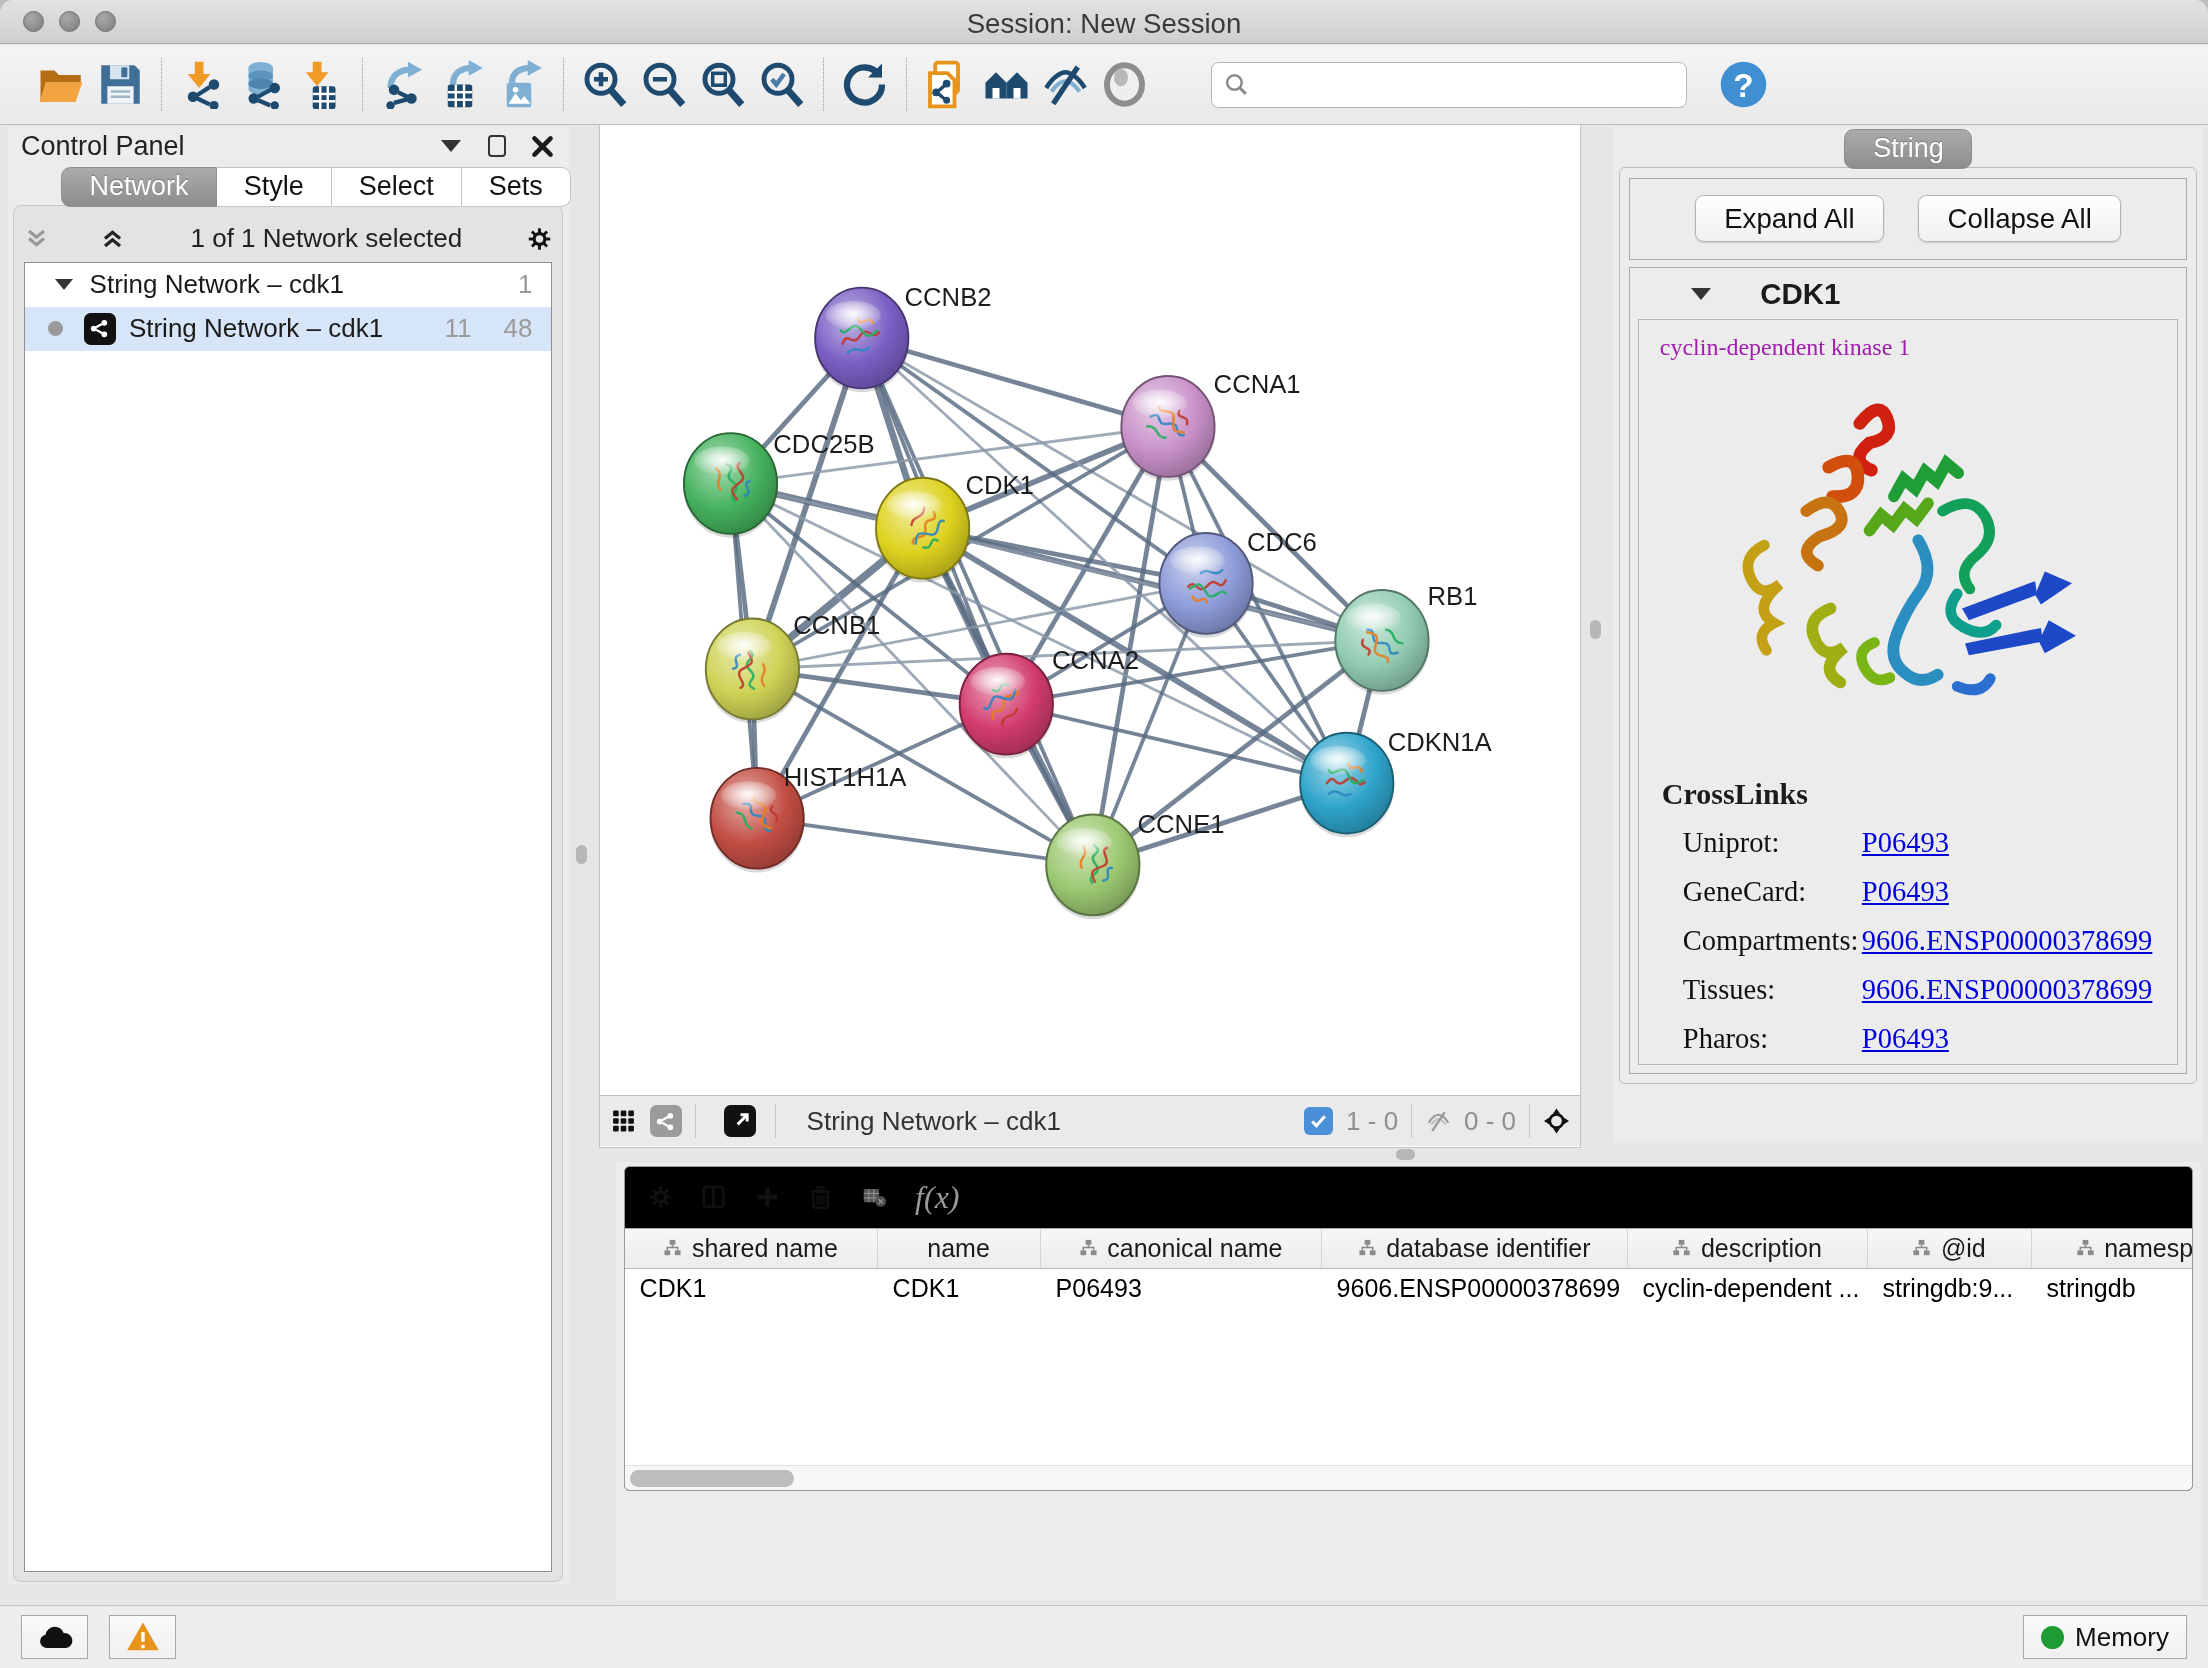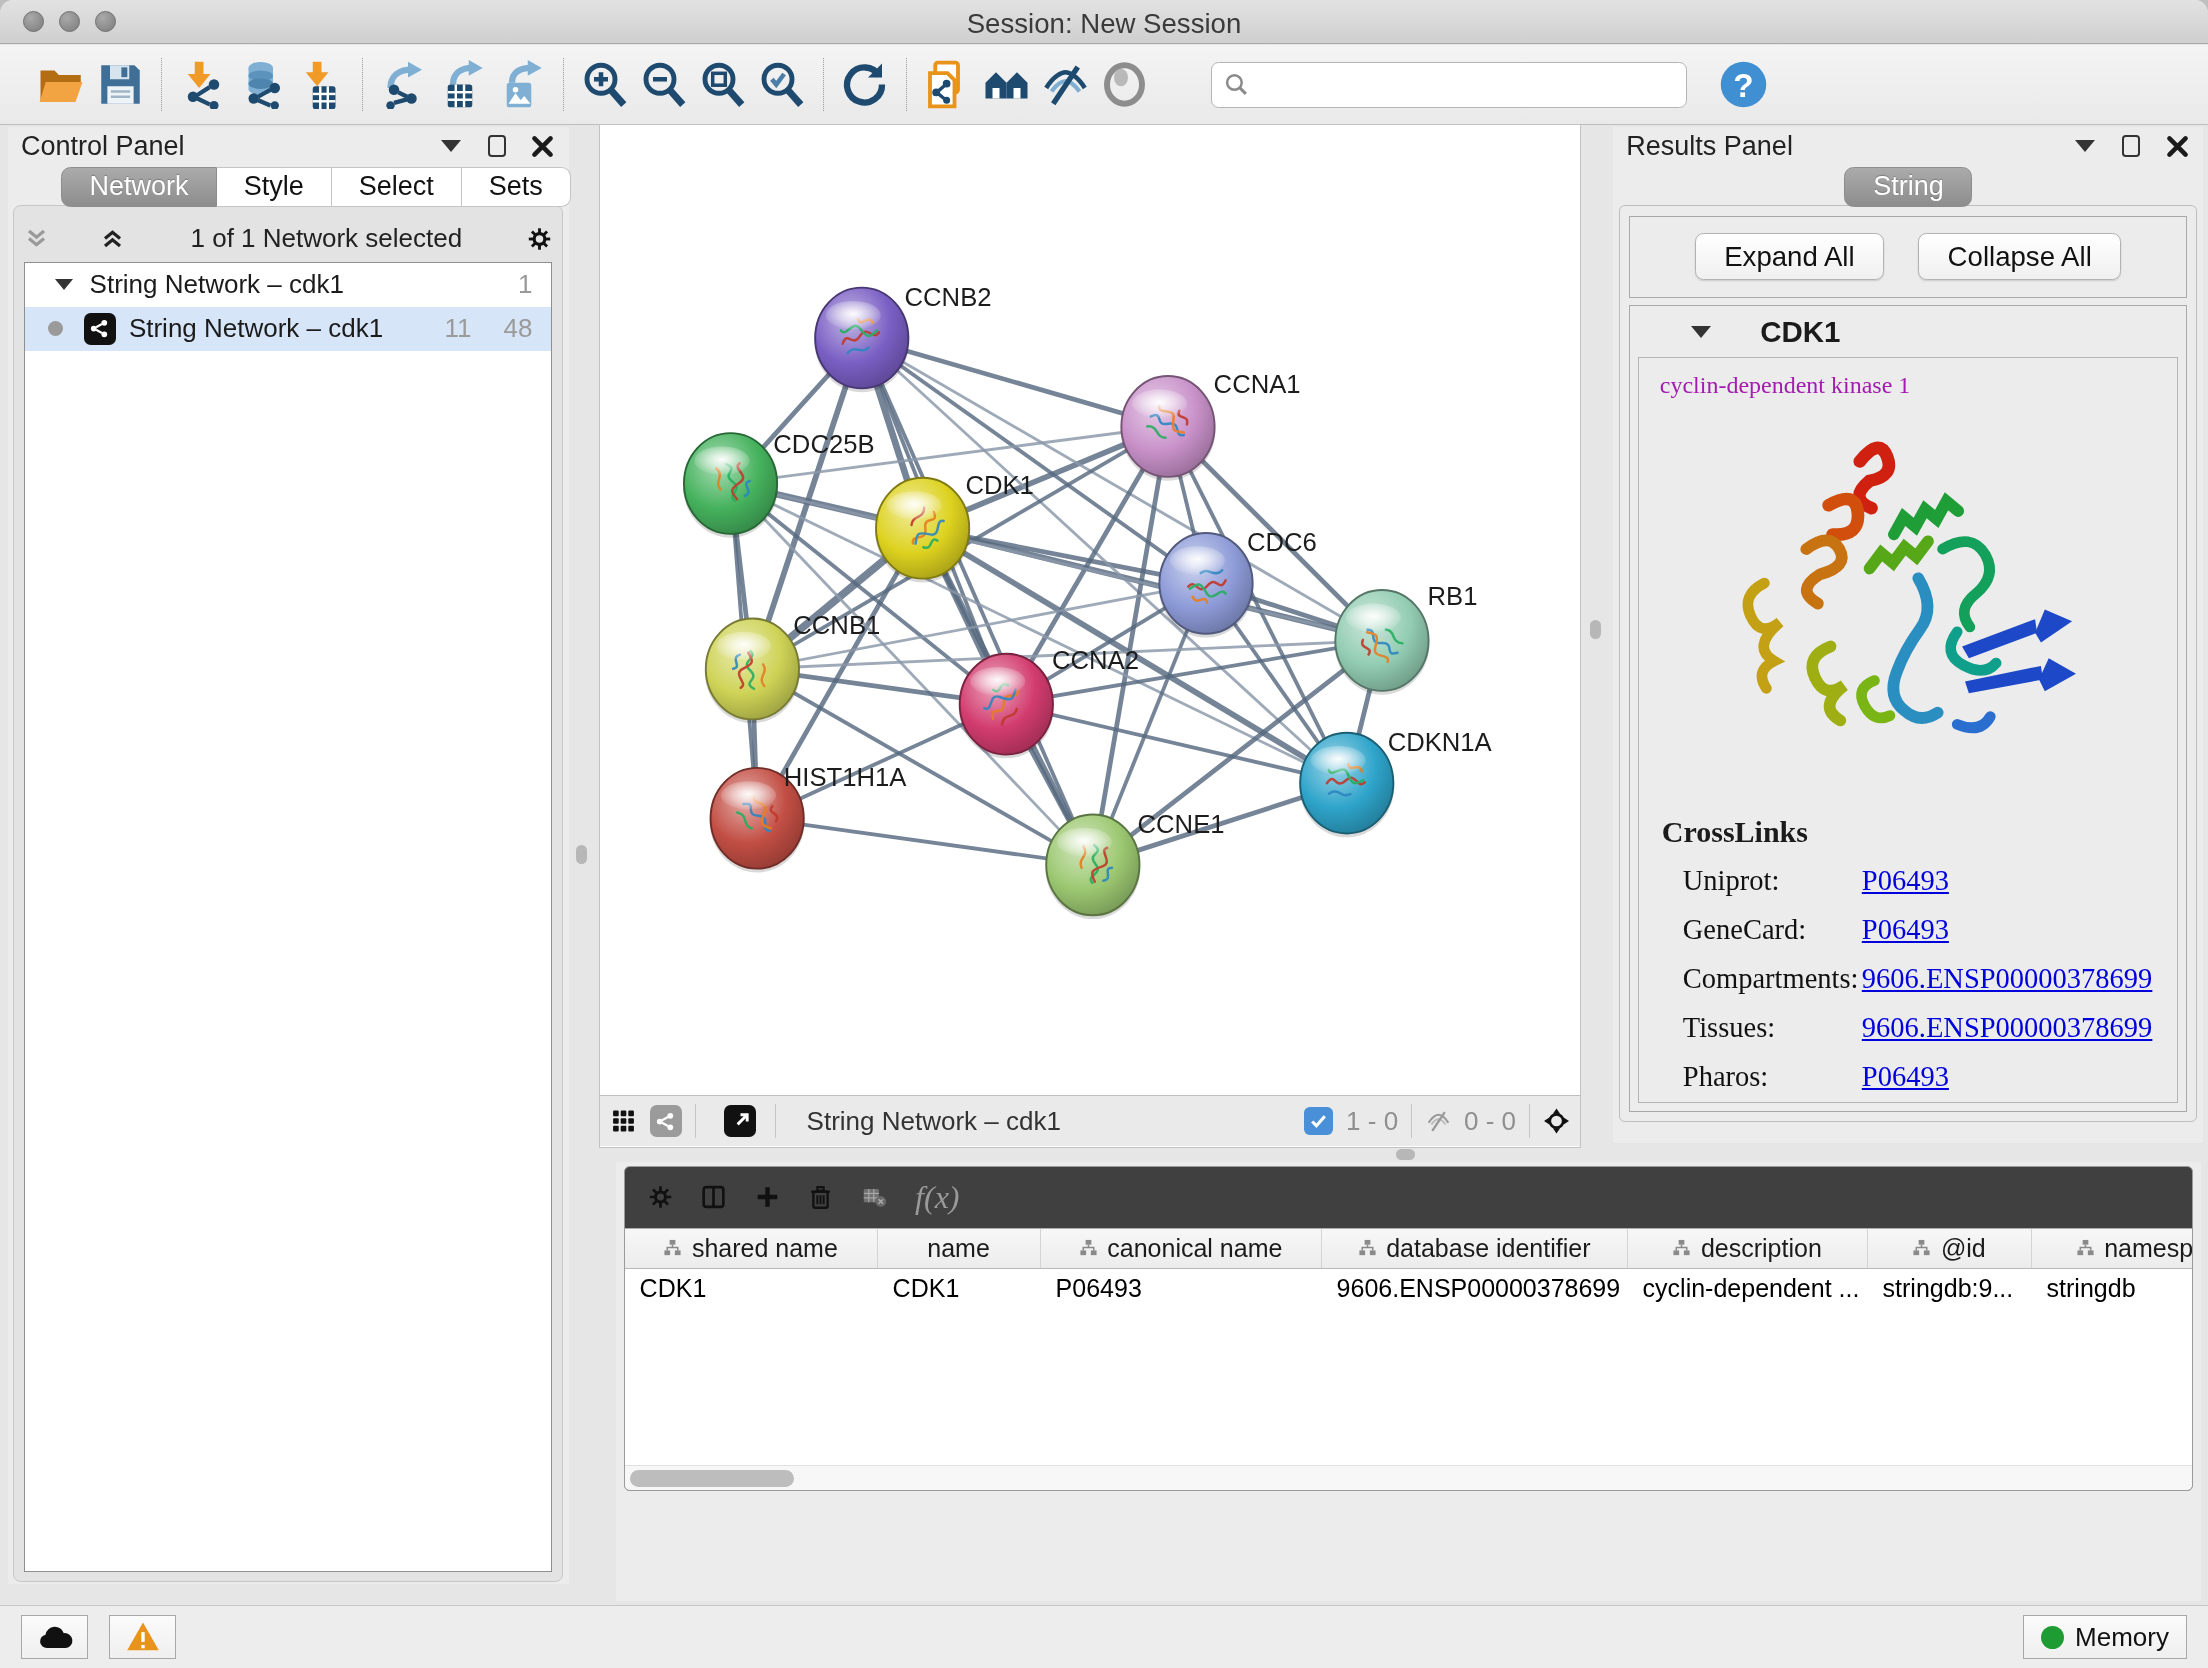--- a/index.html
+++ b/index.html
@@ -72,21 +72,21 @@
   .rp-inner{border:1px solid #b5b5b5;margin:0 7.6px 7.6px 7.6px;flex:1;background:#ececec;
     font-family:"Liberation Serif","DejaVu Serif",serif;overflow:hidden;}
   .rp-desc{font-size:24px;padding:13.3px 0 0 21px;color:#a21caf;}
   .crosslinks{padding:3.8px 0 0 23px;}
   .crosslinks h3{font-size:30px;margin:0 0 7.6px 0;}
   .cl-row{display:flex;font-size:28.5px;height:49px;align-items:center;}
   .cl-row .lbl{width:200px;padding-left:21px;color:#111;}
   .cl-row a{color:#0000dd;text-decoration:underline;}
   
   #table-panel{left:616px;top:1162px;width:1585px;height:439px;}
-  .tp-box{margin:3.8px 7.6px 0 7.6px;height:325px;background:#404040;border:1px solid #9a9a9a;border-radius:5.7px;
+  .tp-box{margin:3.8px 7.6px 0 7.6px;height:325px;background:#000000;border:1px solid #9a9a9a;border-radius:5.7px;
     display:flex;flex-direction:column;overflow:hidden;}
   .tp-toolbar{height:61px;display:flex;align-items:center;gap:28.5px;padding:0 23px;}
   .tp-toolbar svg{width:38px;height:38px;}
   .fx{font-family:"Liberation Serif","DejaVu Serif",serif;font-style:italic;font-size:32px;color:#9a9a9a;}
   .tp-table{flex:1;background:#fff;border-top:1px solid #adadad;overflow:hidden;position:relative;}
   .thead{display:flex;height:40px;background:linear-gradient(#f7f7f7,#ececec);border-bottom:1px solid #b9b9b9;}
   .th{display:flex;align-items:center;justify-content:center;gap:9.5px;font-size:25px;color:#1b1b1b;
     border-right:1px solid #d4d4d4;flex:0 0 auto;overflow:hidden;white-space:nowrap;}
   .trow{display:flex;height:40px;}
   .td{font-size:25px;display:flex;align-items:center;padding-left:15px;flex:0 0 auto;overflow:hidden;white-space:nowrap;color:#000;}
@@ -679,36 +679,20 @@
         </span>
       </span>
     </div>
   </div>
 
   <div class="splitter-dot" style="left:576px;top:845px;width:11.4px;height:19px"></div>
   <div class="splitter-dot" style="left:1590px;top:620px;width:11.4px;height:19px"></div>
   <div class="splitter-dot" style="left:1396px;top:1149px;width:19px;height:11.4px"></div>
 
   <div class="panel" id="results-panel">
-    <div class="panel-head">
-      <span>Results Panel</span>
-      <span class="panel-icons">
-        <span class="pi">
-            <span class="tri-down"></span>
-          </span>
-        <span class="pi">
-            <span class="float-box"></span>
-          </span>
-        <span class="pi">
-            <svg viewBox="0 0 20 20" width="23" height="23">
-              <path d="M3 3L17 17M17 3L3 17" stroke="#1b1b1b" stroke-width="4" stroke-linecap="round"></path>
-            </svg>
-          </span>
-      </span>
-    </div>
     <div class="rp-tabrow seg">
       <div class="tab active" style="border-radius:9.5px">String</div>
     </div>
     <div class="rp-container">
       <div class="rp-btnbox">
         <button class="btn">Expand All</button>
         <button class="btn">Collapse All</button>
       </div>
       <div class="rp-cdk1">
         <div class="rp-cdk1-head">

